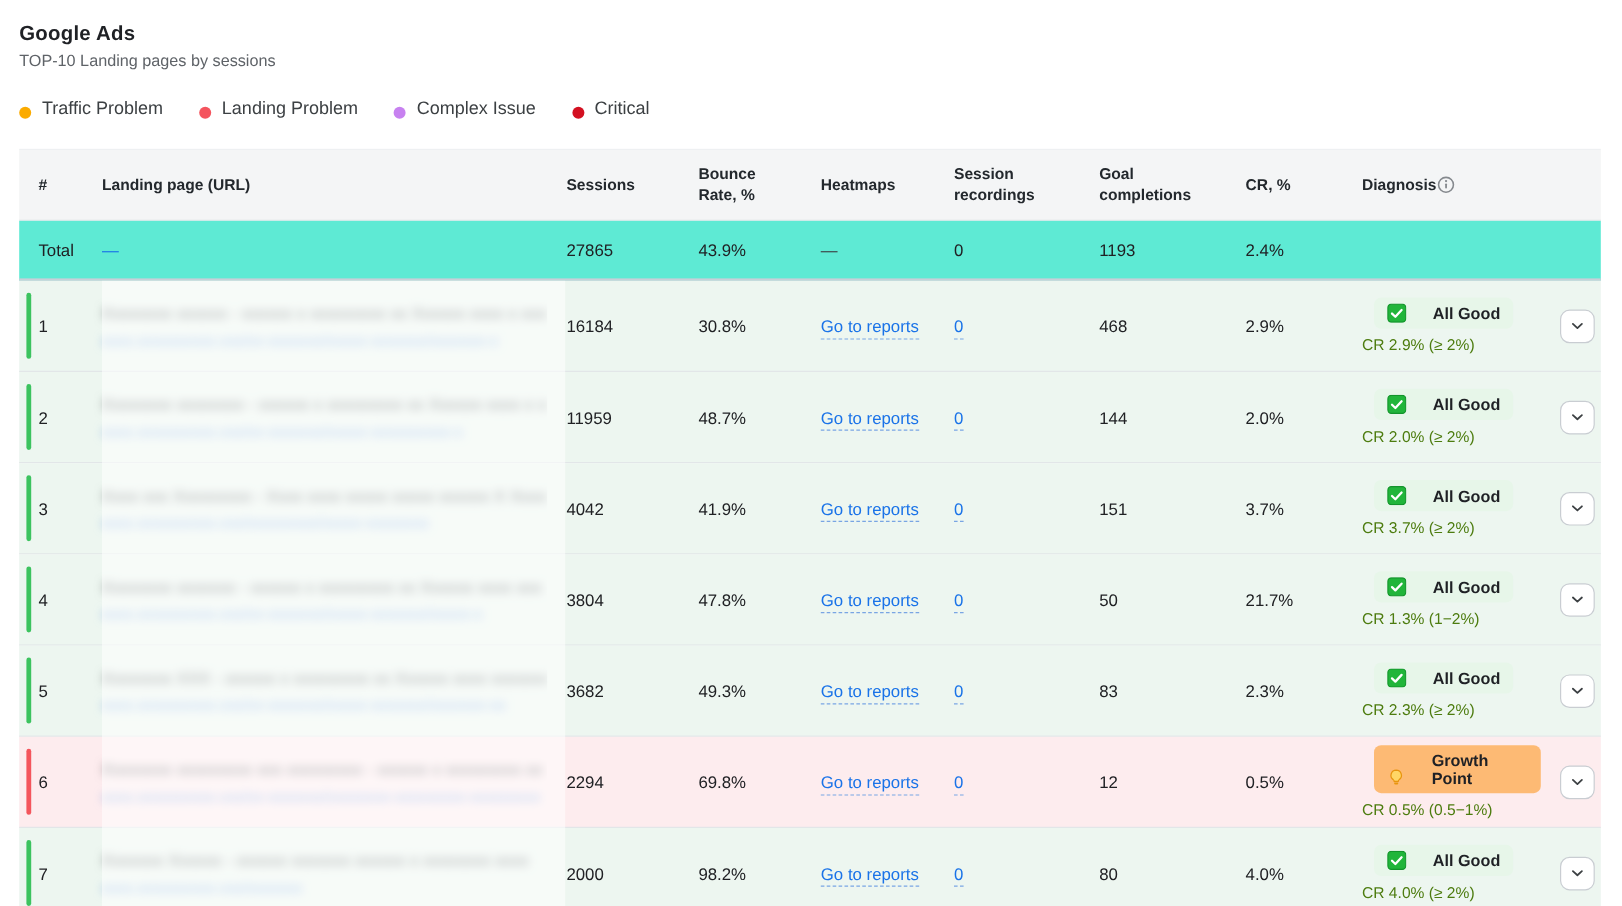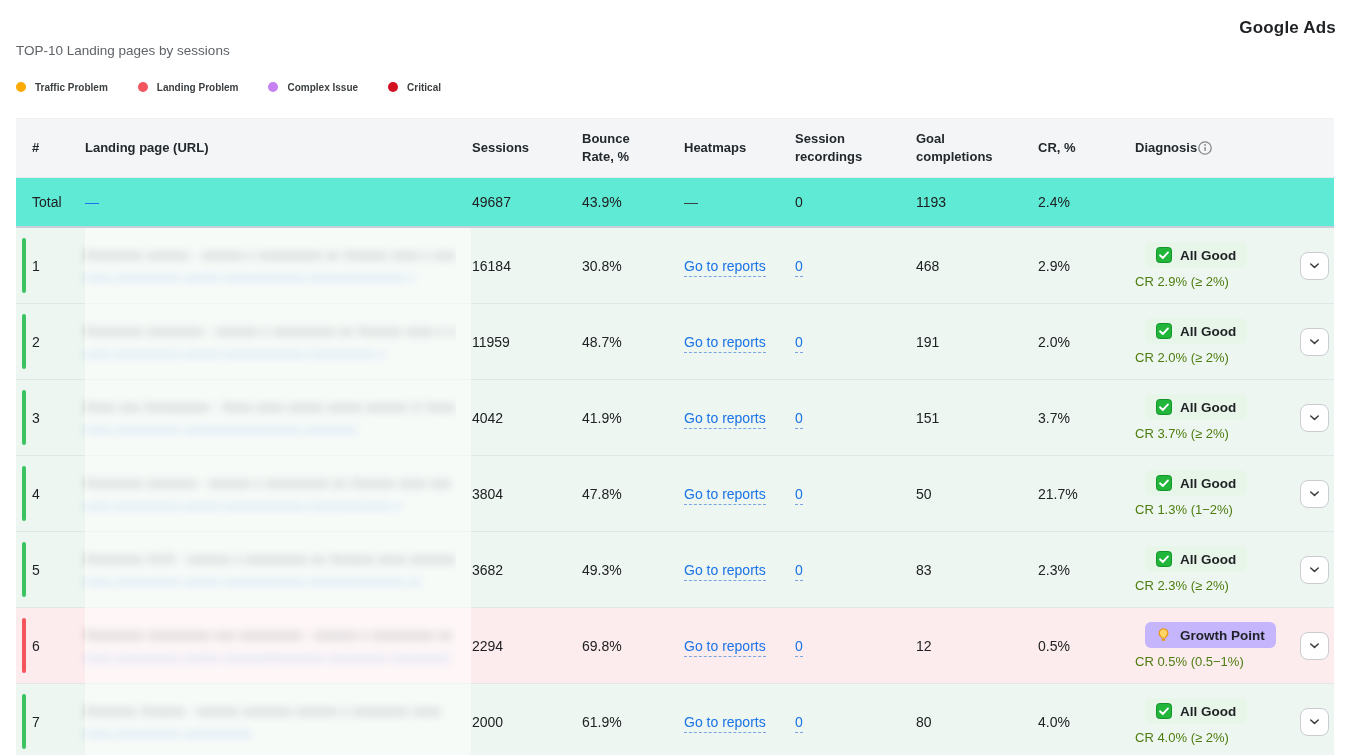--- a/index.html
+++ b/index.html
@@ -1,24 +1,24 @@
 <!DOCTYPE html>
 <html><head>
 <meta charset="utf-8">
 <style>
   html,body{margin:0;padding:0;width:1352px;height:755px;overflow:hidden;background:#fff;
     font-family:"Liberation Sans","DejaVu Sans",sans-serif;color:#202124;}
   .page{position:relative;width:1352px;height:755px;}
 
   
   .page-header{padding:18px 16px 0 16px;}
-  h1.title{margin:0;font-size:17px;font-weight:700;color:#1f2125;letter-spacing:.2px;text-align:right;}
+  h1.title{margin:0;font-size:17px;font-weight:700;color:#1f2125;letter-spacing:.2px;}
   .subtitle{margin-top:5px;font-size:13.5px;color:#5f6368;}
   .legend{display:flex;align-items:center;gap:30px;margin-top:24px;}
-  .legend-item{display:flex;align-items:flex-start;gap:9px;font-size:10px;color:#3c4043;font-weight:bold;}
+  .legend-item{display:flex;align-items:flex-end;gap:9px;font-size:15px;color:#3c4043;}
   .legend-dot{width:10px;height:10px;border-radius:50%;display:inline-block;}
 
   
   .table{margin:25px 16px 0 16px;width:1318px;border-top:1px solid #eef0f2;}
   .grid-row{display:grid;grid-template-columns:53px 387px 110px 102px 111px 121px 122px 97px 165px 50px;align-items:center;}
   .cell{padding-left:16px;font-size:14px;color:#202124;}
 
   .thead{height:58px;background:#f4f5f6;border-bottom:1px solid #e7e9eb;}
   .thead .cell{font-size:13px;font-weight:700;color:#23282d;line-height:1.35;}
   .hw{display:block;}
@@ -42,23 +42,23 @@
   .c-num{position:relative;height:100%;display:flex;align-items:center;}
 
   .c-landing{display:flex;flex-direction:column;justify-content:center;gap:7px;height:100%;overflow:hidden;}
   .mask-title{font-size:14px;color:#4a4f54;filter:blur(4px);white-space:nowrap;max-width:378px;overflow:hidden;}
   .mask-url{font-size:13px;color:#6f9fe6;filter:blur(4px);white-space:nowrap;max-width:378px;overflow:hidden;align-self:flex-start;}
   .redaction-band{position:absolute;left:69px;top:0;bottom:0;width:386px;background:rgba(255,255,255,0.55);z-index:2;pointer-events:none;}
 
   .tlink{color:#1a73e8;text-decoration:none;border-bottom:1px dashed #79a5e3;padding-bottom:2px;cursor:pointer;}
 
   .c-diagnosis{display:flex;flex-direction:column;justify-content:center;align-items:flex-start;gap:6px;height:100%;}
-  .badge{display:inline-flex;align-items:center;gap:8px;margin-left:10px;padding:5px 11px;border-radius:6px;}
+  .badge{display:inline-flex;align-items:center;gap:22px;margin-left:10px;padding:5px 11px;border-radius:6px;}
   .badge-good{background:#e7f6e9;}
-  .badge-growth{background:#c4b5fd;}
+  .badge-growth{background:#fdba74;align-items:flex-end;}
   .badge-label{font-size:13.5px;font-weight:700;color:#1f2125;}
   .badge-icon{display:inline-flex;width:16px;height:16px;}
   .note{font-size:13px;color:#4d7c0f;}
 
   .c-expand{display:flex;align-items:center;height:100%;}
   .expand-btn{width:29px;height:28px;border:1px solid #c9cdd2;border-radius:8px;background:#fff;
     display:flex;align-items:center;justify-content:center;cursor:pointer;padding:0;}
 </style>
 </head>
 <body>
@@ -115,21 +115,21 @@
               <circle cx="8.05" cy="4.9" r="0.95" fill="#85898e"></circle>
             </svg>
         </span>
       </div>
       <div class="cell"></div>
     </div>
 
     <div class="grid-row total-row">
       <div class="cell">Total</div>
       <div class="cell dash-blue">—</div>
-      <div class="cell">49687</div>
+      <div class="cell">27865</div>
       <div class="cell">43.9%</div>
       <div class="cell dash-dark">—</div>
       <div class="cell">0</div>
       <div class="cell">1193</div>
       <div class="cell">2.4%</div>
       <div class="cell"></div>
       <div class="cell"></div>
     </div>
 
     <div class="tbody" id="tbody">
@@ -176,21 +176,21 @@
       <span class="num">2</span>
     </div>
     <div class="cell c-landing">
       <div class="mask-title">Xxxxxxxx xxxxxxxx - xxxxxx x xxxxxxxxx xx Xxxxxx xxxx x x</div>
       <div class="mask-url">xxxx.xxxxxxxxxx.xxx/xx-xxxxxxx/xxxxx-xxxxxxxxxx-x</div>
     </div>
     <div class="cell">11959</div>
     <div class="cell">48.7%</div>
     <div class="cell"><span class="tlink">Go to reports</span></div>
     <div class="cell"><span class="tlink">0</span></div>
-    <div class="cell">191</div>
+    <div class="cell">144</div>
     <div class="cell">2.0%</div>
     <div class="cell c-diagnosis">
       <span class="badge badge-good">
         <span class="badge-icon">
                 <svg viewBox="0 0 16 16" width="16" height="16">
                   <rect x="0.5" y="0.5" width="15" height="15" rx="3" fill="#21b53a" stroke="#13942b"></rect>
                   <path d="M4 8.3 L6.8 11 L12 5.4" stroke="#fff" stroke-width="1.9" fill="none" stroke-linecap="round" stroke-linejoin="round"></path>
                 </svg>
               </span>
         <span class="badge-label">All Good</span>
@@ -353,21 +353,21 @@
   <div class="grid-row trow sev-ok">
     <div class="cell c-num">
       <span class="sev-bar"></span>
       <span class="num">7</span>
     </div>
     <div class="cell c-landing">
       <div class="mask-title">Xxxxxxx Xxxxxx - xxxxxx xxxxxxx xxxxxx x xxxxxxxx xxxx</div>
       <div class="mask-url">xxxx.xxxxxxxxxx.xxx/xxxxxxx</div>
     </div>
     <div class="cell">2000</div>
-    <div class="cell">61.9%</div>
+    <div class="cell">98.2%</div>
     <div class="cell"><span class="tlink">Go to reports</span></div>
     <div class="cell"><span class="tlink">0</span></div>
     <div class="cell">80</div>
     <div class="cell">4.0%</div>
     <div class="cell c-diagnosis">
       <span class="badge badge-good">
         <span class="badge-icon">
                 <svg viewBox="0 0 16 16" width="16" height="16">
                   <rect x="0.5" y="0.5" width="15" height="15" rx="3" fill="#21b53a" stroke="#13942b"></rect>
                   <path d="M4 8.3 L6.8 11 L12 5.4" stroke="#fff" stroke-width="1.9" fill="none" stroke-linecap="round" stroke-linejoin="round"></path>

